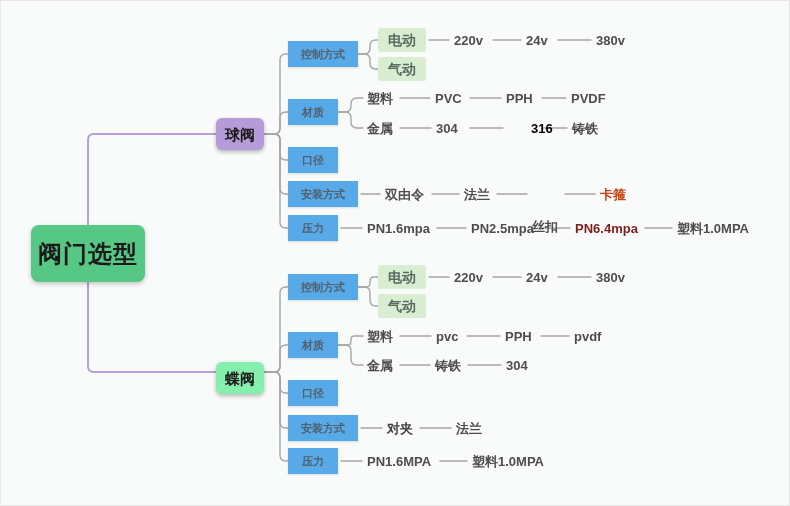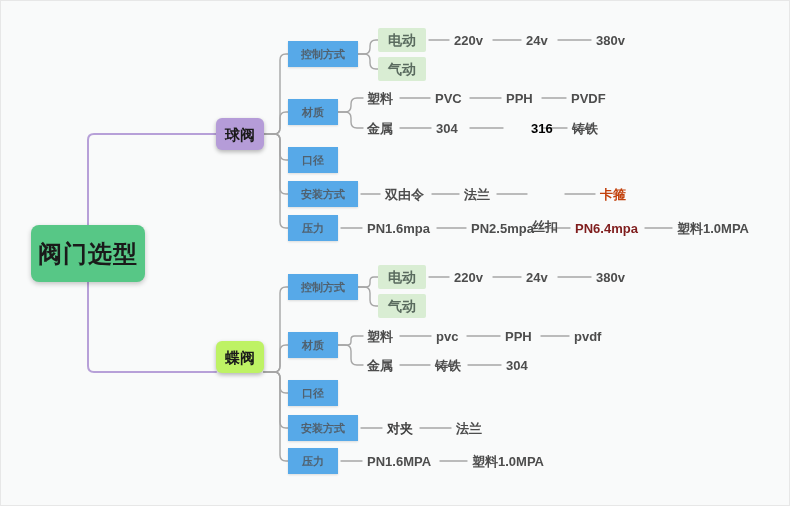--- a/index.html
+++ b/index.html
@@ -71,21 +71,21 @@
       <path d="M 399 364 L 429 364" stroke="#a6a6a6" stroke-width="1.4" fill="none" stroke-linecap="round"></path>
       <path d="M 467 364 L 500 364" stroke="#a6a6a6" stroke-width="1.4" fill="none" stroke-linecap="round"></path>
       <path d="M 360 427 L 381 427" stroke="#a6a6a6" stroke-width="1.4" fill="none" stroke-linecap="round"></path>
       <path d="M 419 427 L 450 427" stroke="#a6a6a6" stroke-width="1.4" fill="none" stroke-linecap="round"></path>
       <path d="M 340 460 L 361 460" stroke="#a6a6a6" stroke-width="1.4" fill="none" stroke-linecap="round"></path>
       <path d="M 439 460 L 466 460" stroke="#a6a6a6" stroke-width="1.4" fill="none" stroke-linecap="round"></path>
     </svg>
   <div>
       <div class="node root" style="left: 30px; top: 224px; width: 114px; height: 57px; background: rgb(87, 199, 134); color: rgb(26, 26, 26); text-align: center;">阀门选型</div>
       <div class="node branch" style="left: 215px; top: 117px; width: 48px; height: 32px; background: rgb(181, 156, 216); color: rgb(26, 26, 26);">球阀</div>
-      <div class="node branch" style="left: 215px; top: 340px; width: 48px; height: 32px; background: #bef264; color: rgb(26, 26, 26);">蝶阀</div>
+      <div class="node branch" style="left: 215px; top: 361px; width: 48px; height: 32px; background: #86efac; color: rgb(26, 26, 26);">蝶阀</div>
       <div class="node category" style="left: 287px; top: 40px; width: 70px; height: 26px; background: rgb(87, 169, 232); color: rgb(80, 97, 111);">控制方式</div>
       <div class="node category" style="left: 287px; top: 98px; width: 50px; height: 26px; background: rgb(87, 169, 232); color: rgb(80, 97, 111);">材质</div>
       <div class="node category" style="left: 287px; top: 146px; width: 50px; height: 26px; background: rgb(87, 169, 232); color: rgb(80, 97, 111);">口径</div>
       <div class="node category" style="left: 287px; top: 180px; width: 70px; height: 26px; background: rgb(87, 169, 232); color: rgb(80, 97, 111);">安装方式</div>
       <div class="node category" style="left: 287px; top: 214px; width: 50px; height: 26px; background: rgb(87, 169, 232); color: rgb(80, 97, 111);">压力</div>
       <div class="node option" style="left: 377px; top: 27px; width: 48px; height: 24px; background: rgb(217, 237, 211); color: rgb(90, 107, 95);">电动</div>
       <div class="node option" style="left: 377px; top: 56px; width: 48px; height: 24px; background: rgb(217, 237, 211); color: rgb(90, 107, 95);">气动</div>
       <div class="node leaf" style="left: 453px; top: 30px; width: 34px; height: 18px; color: rgb(77, 77, 77);">220v</div>
       <div class="node leaf" style="left: 525px; top: 30px; width: 27px; height: 18px; color: rgb(77, 77, 77);">24v</div>
       <div class="node leaf" style="left: 595px; top: 30px; width: 34px; height: 18px; color: rgb(77, 77, 77);">380v</div>

